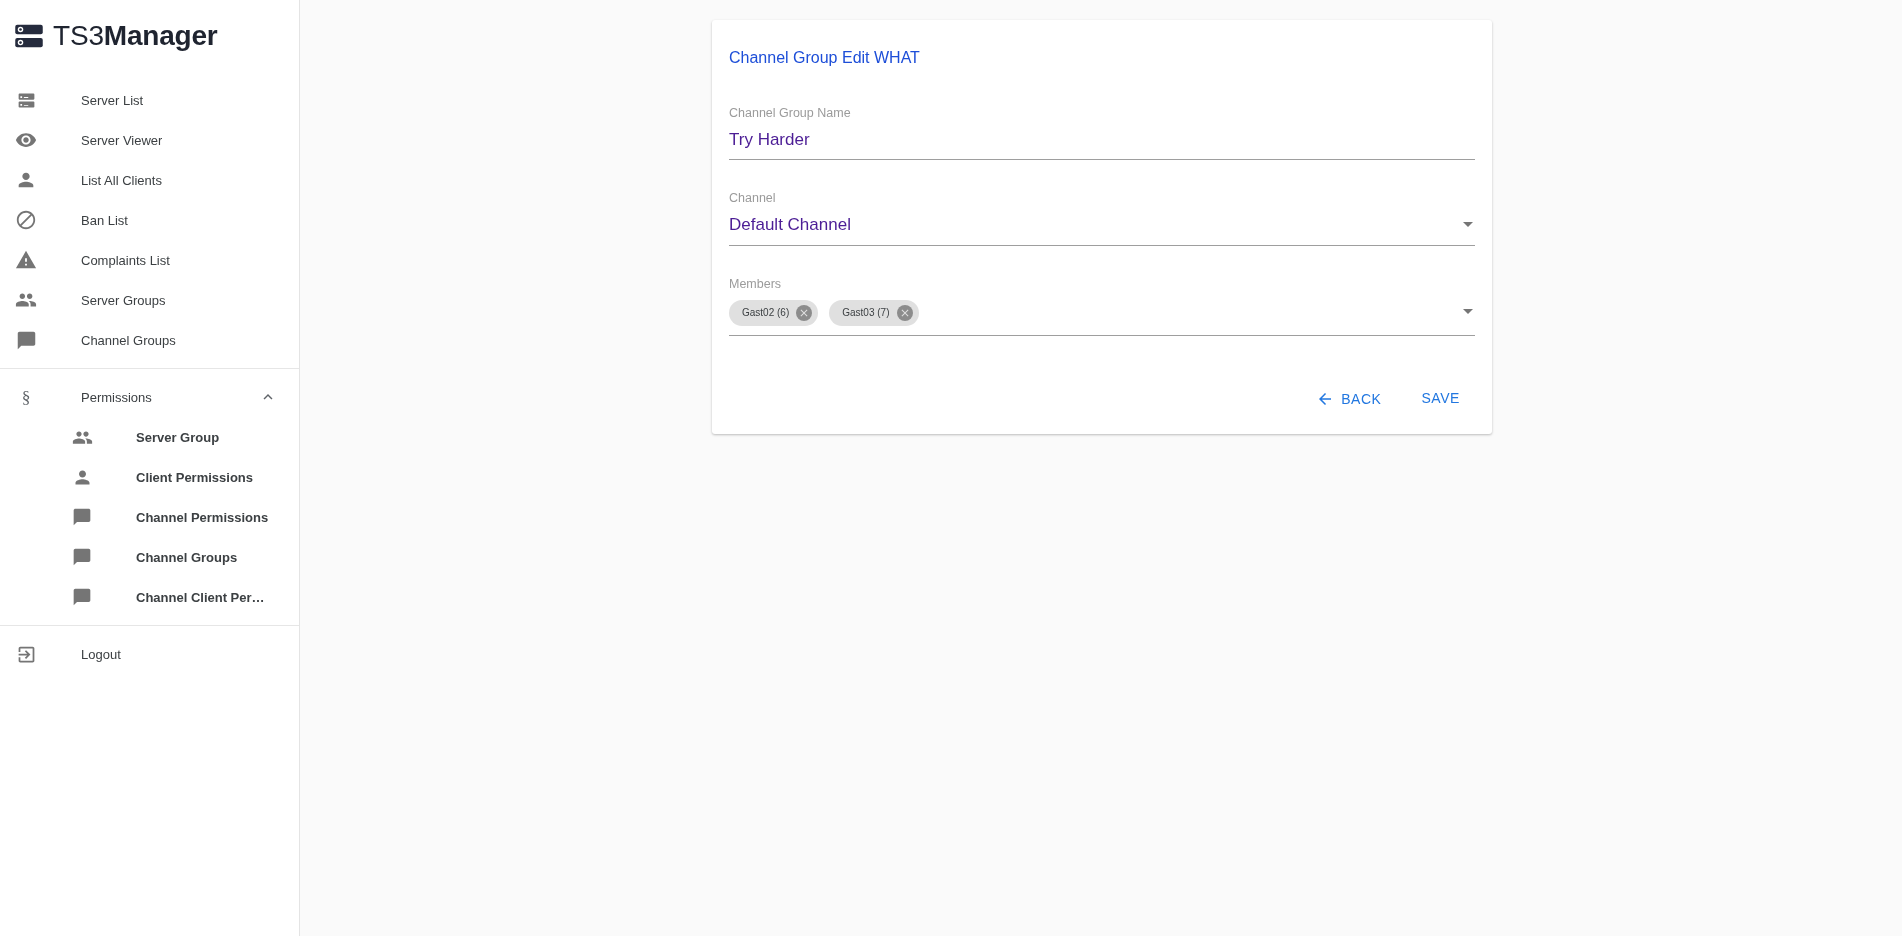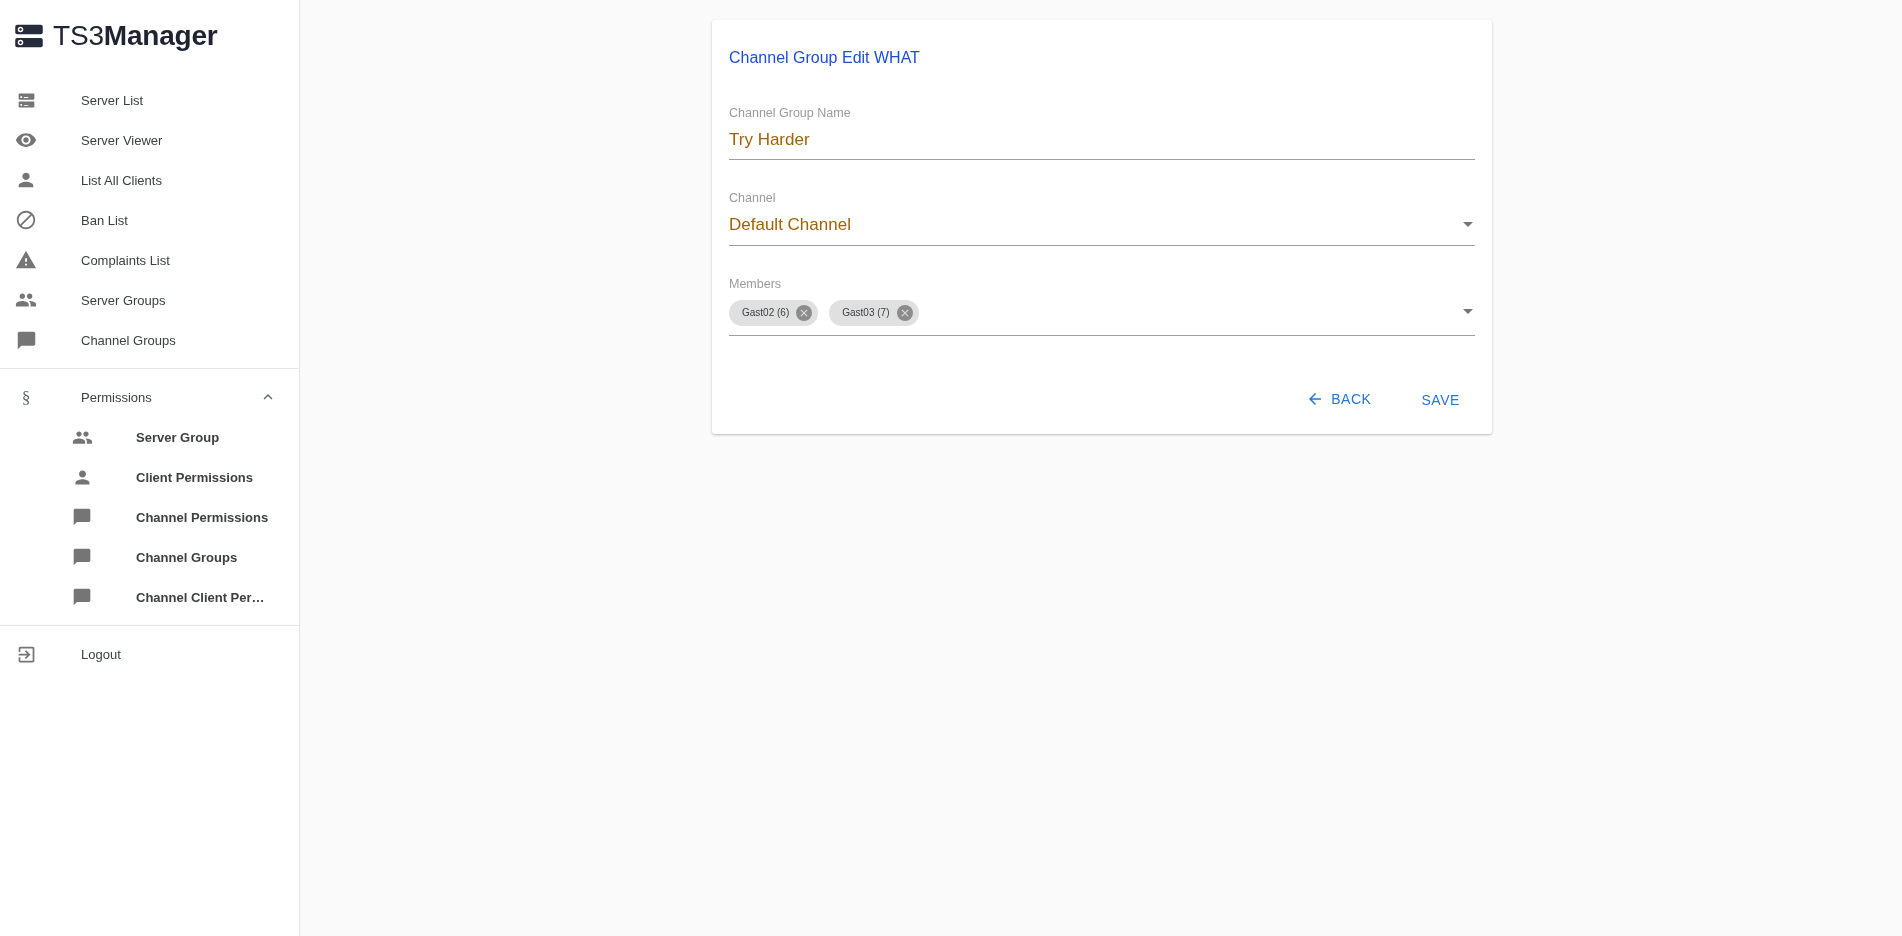--- a/index.html
+++ b/index.html
@@ -133,21 +133,21 @@
   .field-line {
     border-bottom: 1px solid #9e9e9e;
     padding-bottom: 9px;
     min-height: 28px;
     display: flex;
     align-items: center;
   }
 
   .field-value {
     font-size: 17px;
-    color: #a16207;
+    color: #4c1d95;
     line-height: 1.25;
     flex: 1;
   }
 
   .select-arrow {
     width: 0; height: 0;
     border-left: 5px solid transparent;
     border-right: 5px solid transparent;
     border-top: 5px solid #757575;
     flex: none;
@@ -184,23 +184,23 @@
     display: inline-flex;
     align-items: center;
     justify-content: center;
     cursor: pointer;
     flex: none;
   }
   .chip-remove svg { display: block; fill: #e0e0e0; }
 
   .card-actions {
     display: flex;
-    align-items: flex-end;
+    align-items: flex-start;
     justify-content: flex-end;
-    gap: 20px;
+    gap: 10px;
     padding: 14px 0 17px 0;
   }
 
   .btn-text {
     display: inline-flex;
     align-items: center;
     gap: 7px;
     background: transparent;
     border: none;
     color: #2277e0;

